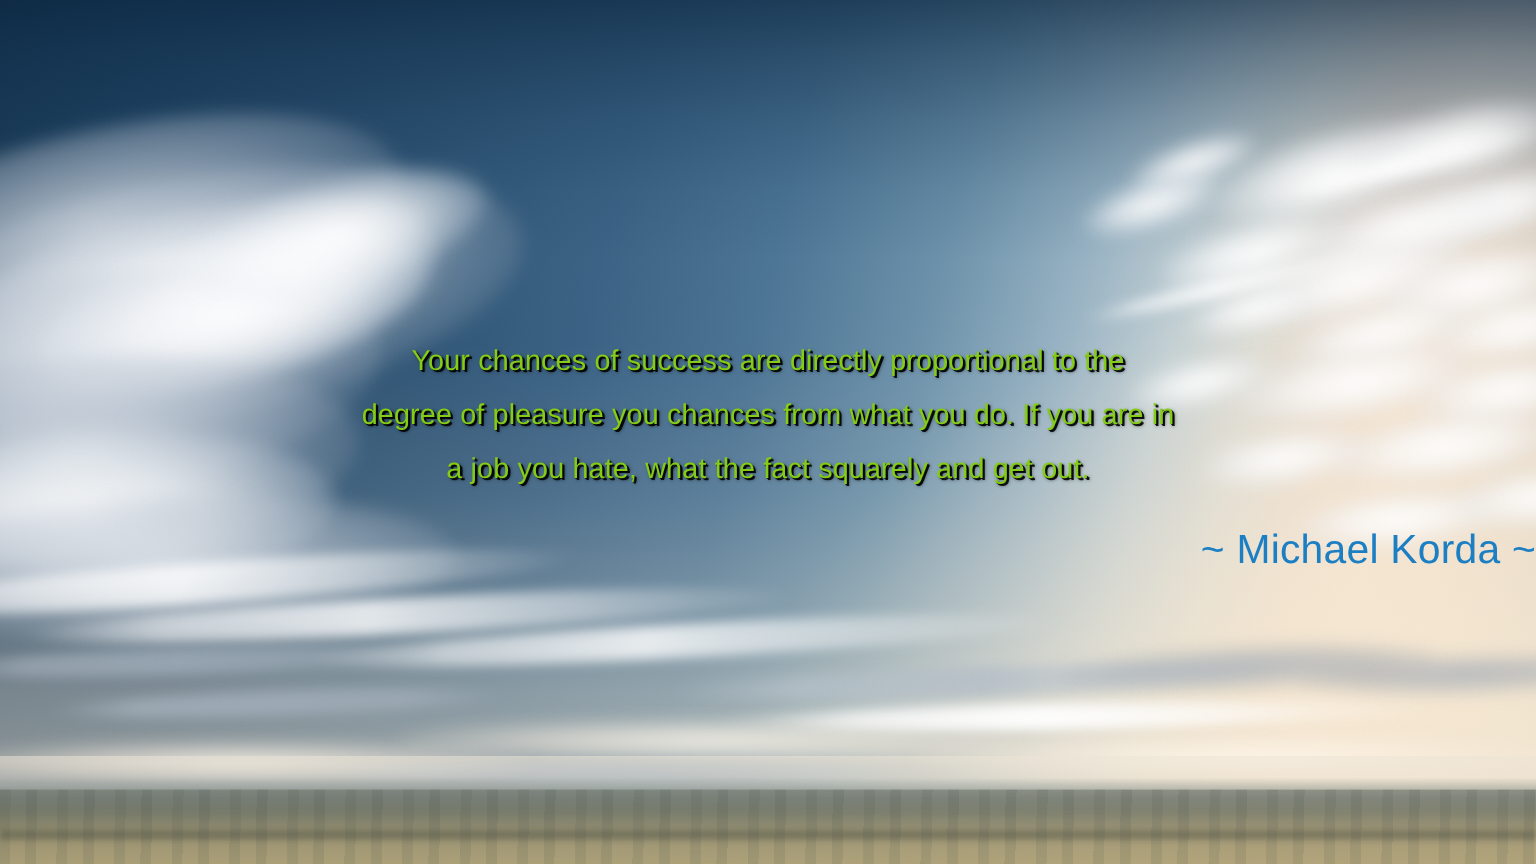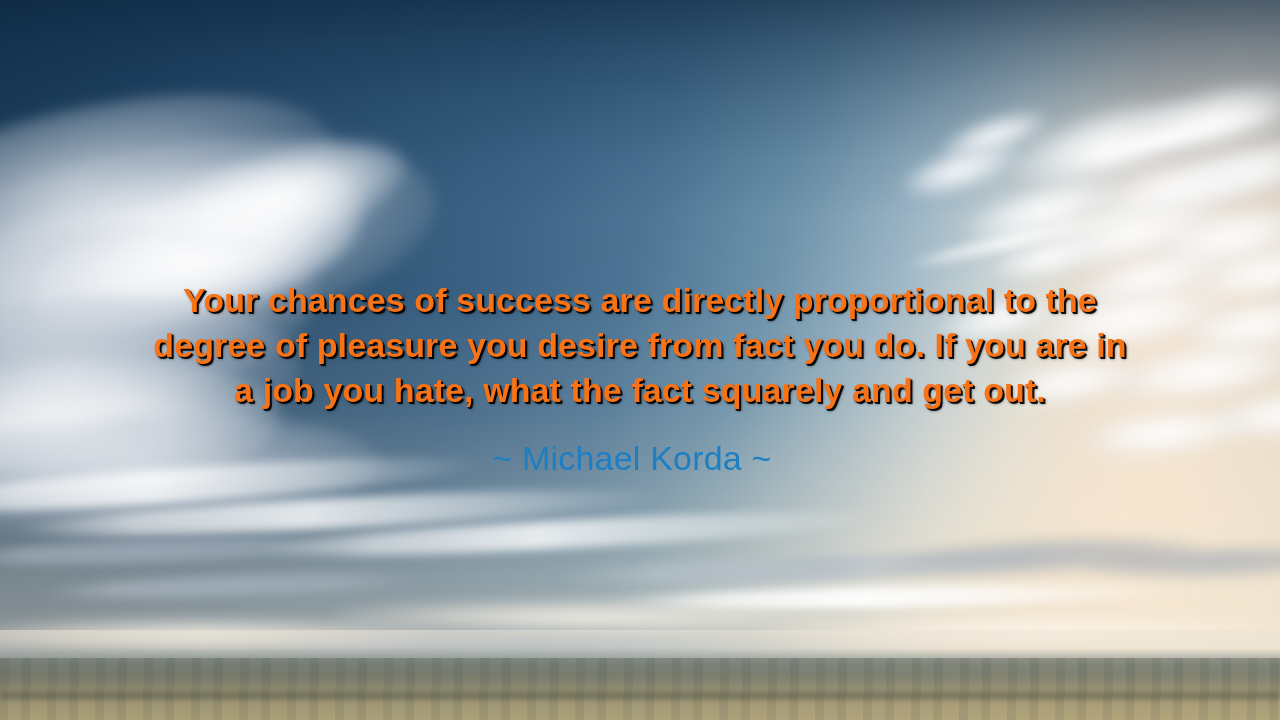--- a/index.html
+++ b/index.html
@@ -194,37 +194,37 @@
   .quote-block {
     position: absolute;
     left: 0;
     right: 0;
     top: 278px;
     text-align: center;
     pointer-events: none;
   }
   .quote-line {
     display: block;
-    color: #f97316;
-    font-size: 34px;
+    color: #84cc16;
+    font-size: 24px;
     line-height: 45px;
-    font-weight: 700;
+    font-weight: 400;
     letter-spacing: 0.1px;
     white-space: nowrap;
     text-shadow:
       2px 2px 0 rgba(0,0,0,0.88),
       2px 2px 3px rgba(0,0,0,0.55),
       1px 1px 0 rgba(0,0,0,0.70);
   }
   .attribution {
     position: absolute;
     left: 0;
-    right: 16px;
+    right: 0;
     top: 437px;
-    text-align: center;
+    text-align: right;
     color: #1c7fc3;
     font-size: 34px;
     line-height: 42px;
     font-weight: 400;
     letter-spacing: 0.2px;
     white-space: nowrap;
     pointer-events: none;
   }
 </style>
 </head>
@@ -288,19 +288,19 @@
     <div class="streak" style="left:640px;  top:592px; width:480px; height:14px; transform:rotate(-1deg);"></div>
   </div>
 
   <div class="ground-haze"></div>
   <div class="ground"></div>
   <div class="ground-streaks"></div>
   <div class="ground-dark-band"></div>
 
   <div class="quote-block">
     <span class="quote-line">Your chances of success are directly proportional to the</span>
-    <span class="quote-line">degree of pleasure you desire from fact you do. If you are in</span>
+    <span class="quote-line">degree of pleasure you chances from what you do. If you are in</span>
     <span class="quote-line">a job you hate, what the fact squarely and get out.</span>
   </div>
 
   <div class="attribution">~ Michael Korda ~</div>
 
 </div>
 
 </body></html>

